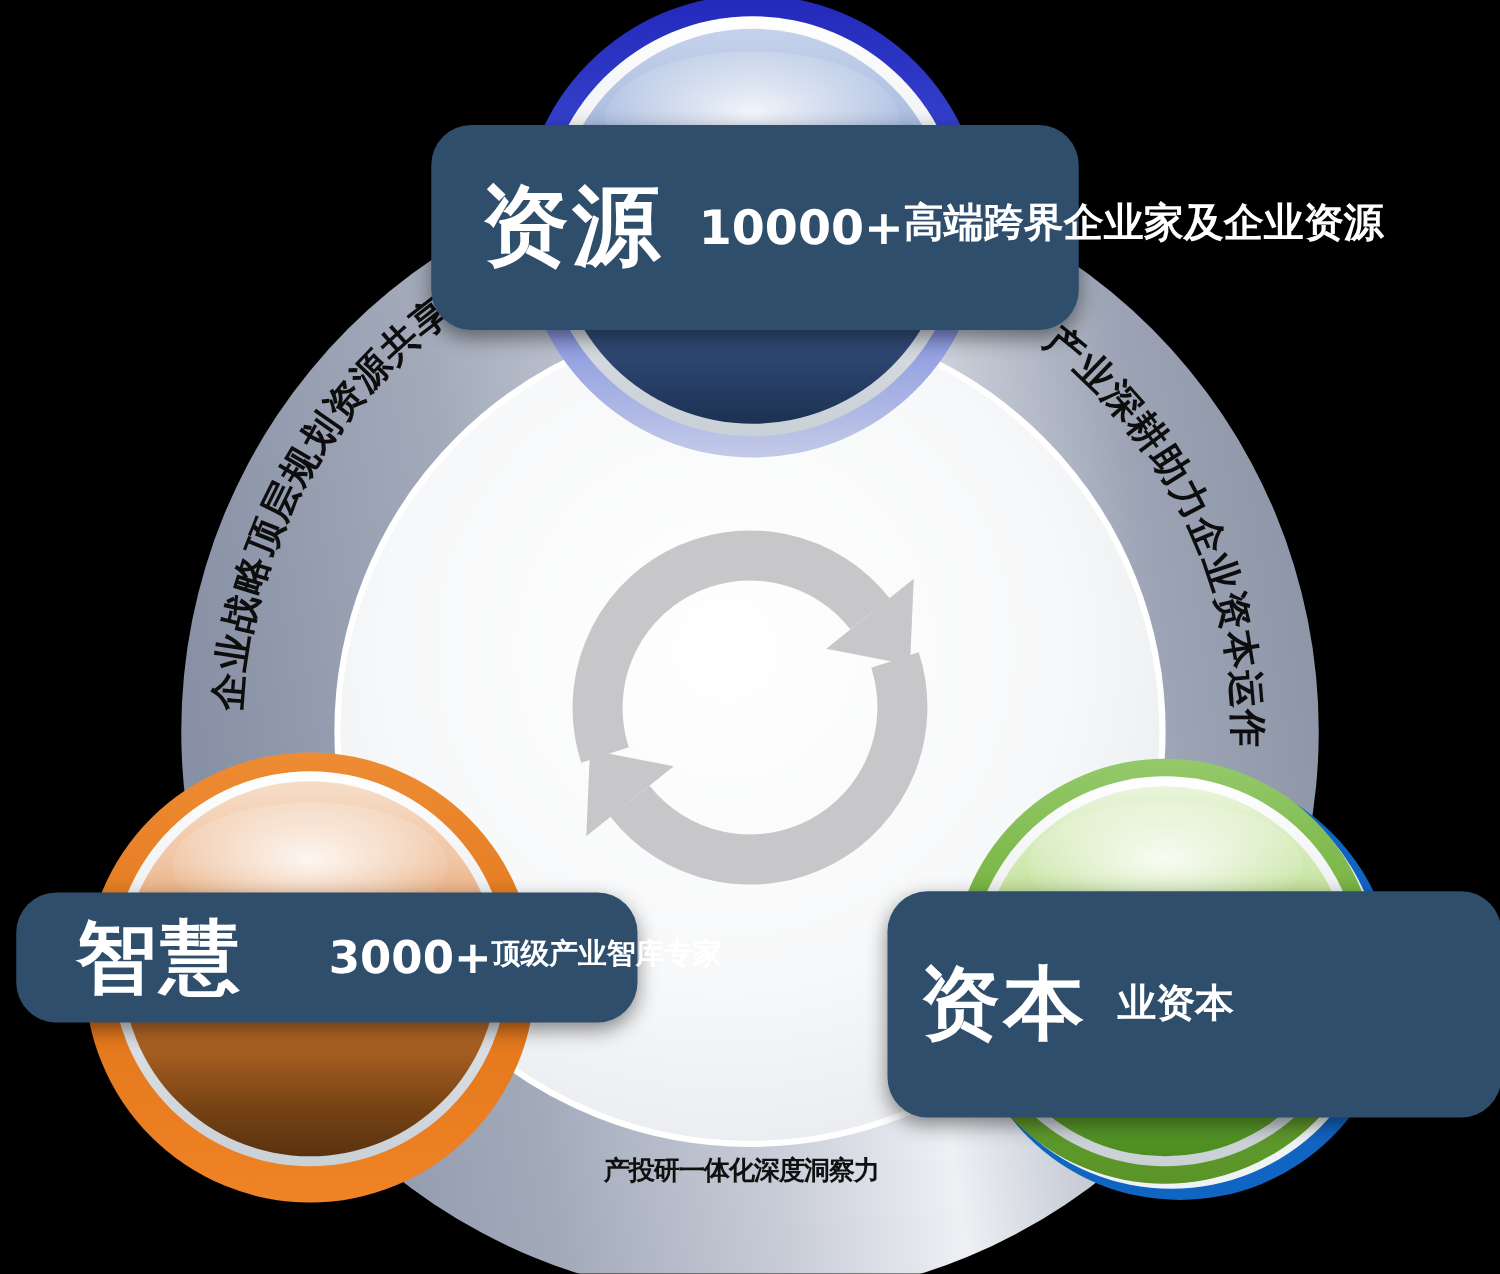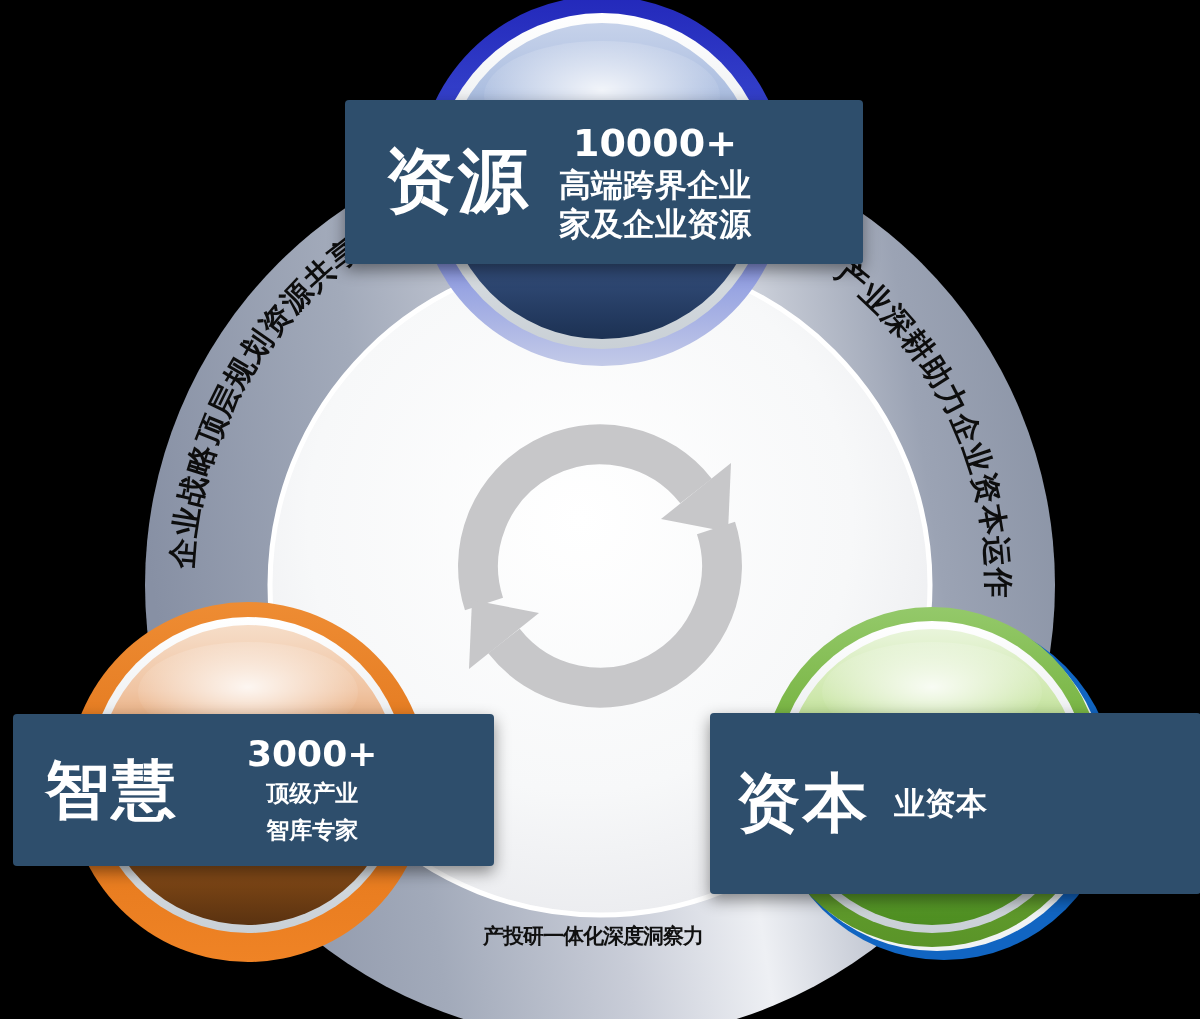--- a/index.html
+++ b/index.html
@@ -6,32 +6,32 @@
   #stage{position:relative;width:1200px;height:1019px;background:#000;overflow:hidden;
          font-family:"DejaVu Sans","Liberation Sans",sans-serif;}
   #stage > svg{position:absolute;left:0;top:0;}
   .ring-label{font-weight:800;font-size:30px;fill:#0d0d0d;letter-spacing:1px;
               font-family:"DejaVu Sans","Liberation Sans",sans-serif;}
   .center-title{position:absolute;left:400px;top:462px;width:400px;text-align:center;
                 font-size:84px;font-weight:800;color:#0a0a0a;line-height:97px;}
   .center-title span{display:block;}
   .bottom-label{position:absolute;left:420px;top:922px;width:346px;text-align:center;
                 font-size:21px;font-weight:800;color:#101010;letter-spacing:-1px;}
-  .card{position:absolute;background:#2e4e6c;border-radius:4px;display:flex;align-items:center;
+  .card{position:absolute;background:#2e4e6c;border-radius:32px;display:flex;align-items:center;
         color:#ffffff;box-shadow:0 6px 16px rgba(0,0,0,0.45);}
   .card-title{font-weight:800;letter-spacing:3px;white-space:nowrap;}
-  .card-col{display:flex;flex-direction:column;text-align:center;}
+  .card-col{display:flex;flex-direction:row;text-align:center;}
   .card-count{font-weight:800;}
   .card-desc{font-weight:700;white-space:nowrap;}
   #card-resources{left:345px;top:100px;width:478px;height:164px;padding-left:40px;}
   #card-resources .card-title{font-size:70px;}
   #card-resources .card-col{margin-left:28px;}
   #card-resources .card-count{font-size:38px;line-height:46px;}
   #card-resources .card-desc{font-size:32px;line-height:39px;}
-  #card-wisdom{left:13px;top:714px;width:449px;height:152px;padding-left:32px;}
+  #card-wisdom{left:13px;top:714px;width:449px;height:104px;padding-left:48px;}
   #card-wisdom .card-title{font-size:64px;}
   #card-wisdom .card-col{margin-left:68px;}
   #card-wisdom .card-count{font-size:36px;line-height:43px;}
   #card-wisdom .card-desc{font-size:23px;line-height:37px;}
   #card-capital{left:710px;top:713px;width:465px;height:181px;padding-left:26px;}
   #card-capital .card-title{font-size:64px;}
   #card-capital .card-col{margin-left:24px;}
   #card-capital .card-count{font-size:36px;line-height:43px;}
   #card-capital .card-desc{font-size:31px;line-height:37px;}
 </style>

